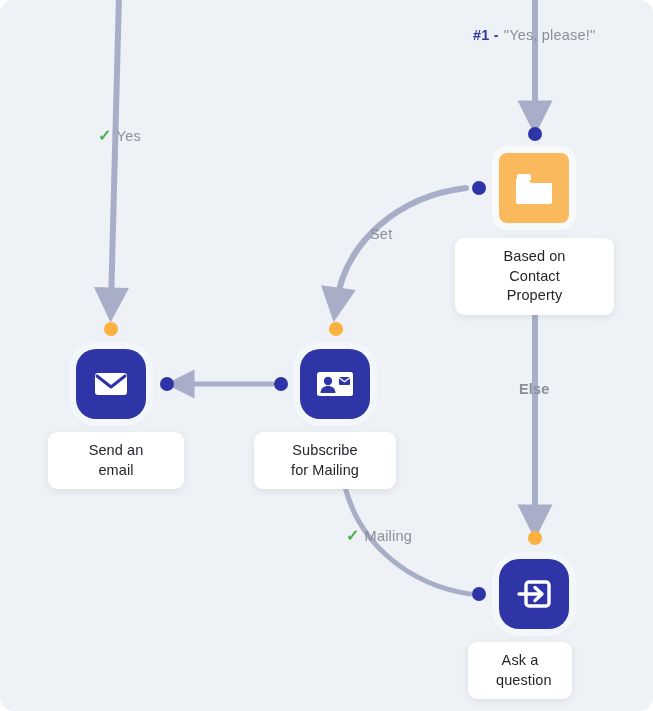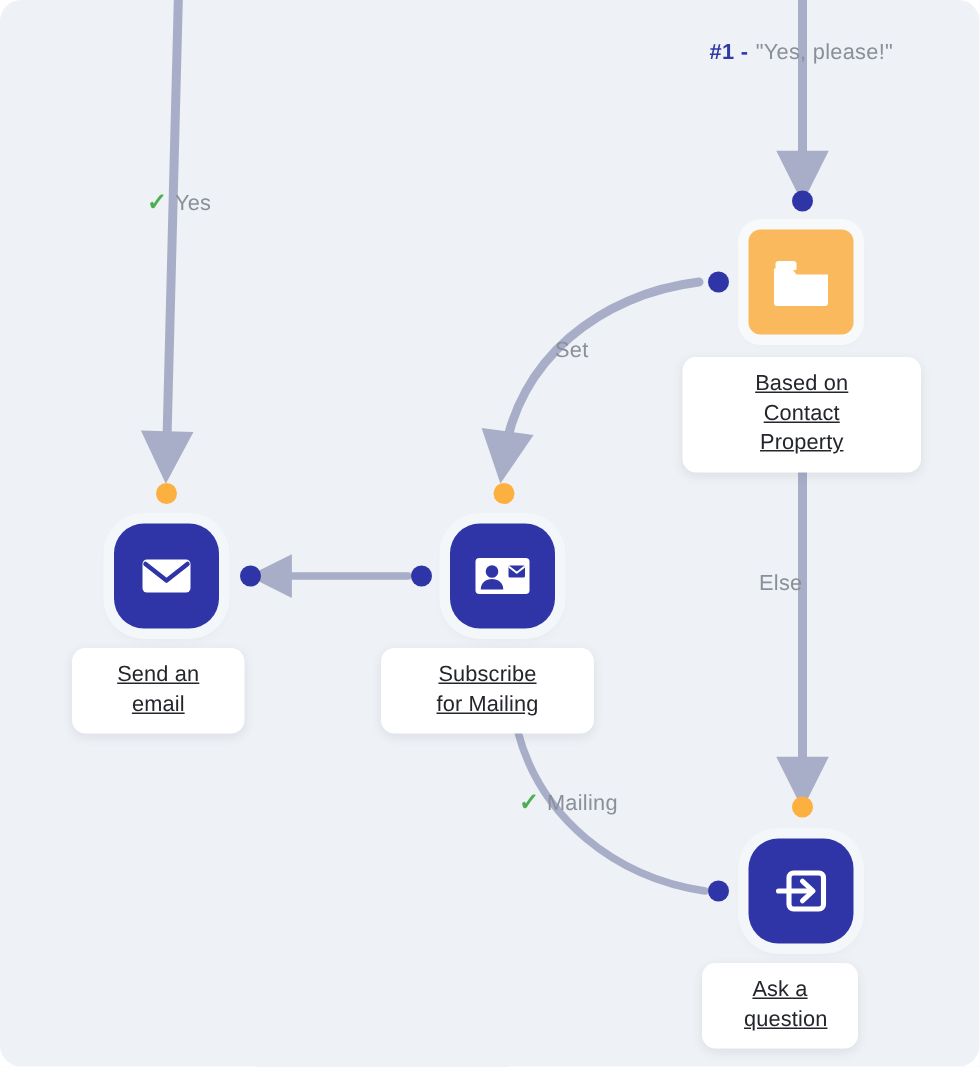--- a/index.html
+++ b/index.html
@@ -65,21 +65,20 @@
     background: #ffffff;
     border-radius: 9px;
     box-shadow: 0 2px 7px rgba(60,70,100,0.10);
     font-size: 14.5px;
     color: #23262b;
     text-align: center;
     line-height: 1.35;
     padding: 9px 28px;
     box-sizing: border-box;
     letter-spacing: 0.1px;
-    text-decoration: underline;
   }
 </style>
 </head>
 <body>
 
 <div id="canvas">
 
   <svg id="edges" viewBox="0 0 653 711" xmlns="http://www.w3.org/2000/svg">
     <defs>
       <marker id="arrow" viewBox="0 0 12 12" refX="6" refY="6" markerWidth="7" markerHeight="7" orient="auto-start-reverse">
@@ -116,21 +115,21 @@
 
   <div class="edge-label" style="left:98px; top:128px;">
     <span class="tick">✓</span>
     <span>Yes</span>
   </div>
 
   <div class="edge-label" style="left:370px; top:226px;">
     <span>Set</span>
   </div>
 
-  <div class="edge-label" style="left:506px; top:381px;">
+  <div class="edge-label" style="left:519px; top:381px;font-weight:bold;">
     <span>Else</span>
   </div>
 
   <div class="edge-label" style="left:346px; top:528px;">
     <span class="tick">✓</span>
     <span>Mailing</span>
   </div>
 
   <div class="node">
     <div class="node-icon orange" style="left:499px; top:153px;">
@@ -142,21 +141,21 @@
     <div class="node-card" style="left:455px; top:238px; width:159px;">Based on Contact Property</div>
   </div>
 
   <div class="node">
     <div class="node-icon blue" style="left:76px; top:349px;">
       <svg width="36" height="28" viewBox="0 0 36 28" xmlns="http://www.w3.org/2000/svg">
         <rect x="2" y="3" width="32" height="22" rx="3" fill="#ffffff"></rect>
         <path d="M4 6 L18 17 L32 6" fill="none" stroke="#2f35a6" stroke-width="3" stroke-linecap="round" stroke-linejoin="round"></path>
       </svg>
     </div>
-    <div class="node-card" style="left:48px; top:432px; width:115px;">Send an email</div>
+    <div class="node-card" style="left:48px; top:432px; width:136px;">Send an email</div>
   </div>
 
   <div class="node">
     <div class="node-icon blue" style="left:300px; top:349px;">
       <svg width="38" height="30" viewBox="0 0 38 30" xmlns="http://www.w3.org/2000/svg">
         <rect x="1" y="3" width="36" height="24" rx="2.5" fill="#ffffff"></rect>
         <circle cx="12" cy="12" r="4.2" fill="#2f35a6"></circle>
         <path d="M4.5 24 c0-4.5 3.4-7 7.5-7 s7.5 2.5 7.5 7 z" fill="#2f35a6"></path>
         <rect x="23" y="8" width="11" height="8" rx="1" fill="#2f35a6"></rect>
         <path d="M23.6 9 L28.5 12.8 L33.4 9" fill="none" stroke="#ffffff" stroke-width="1.3" stroke-linecap="round" stroke-linejoin="round"></path>

